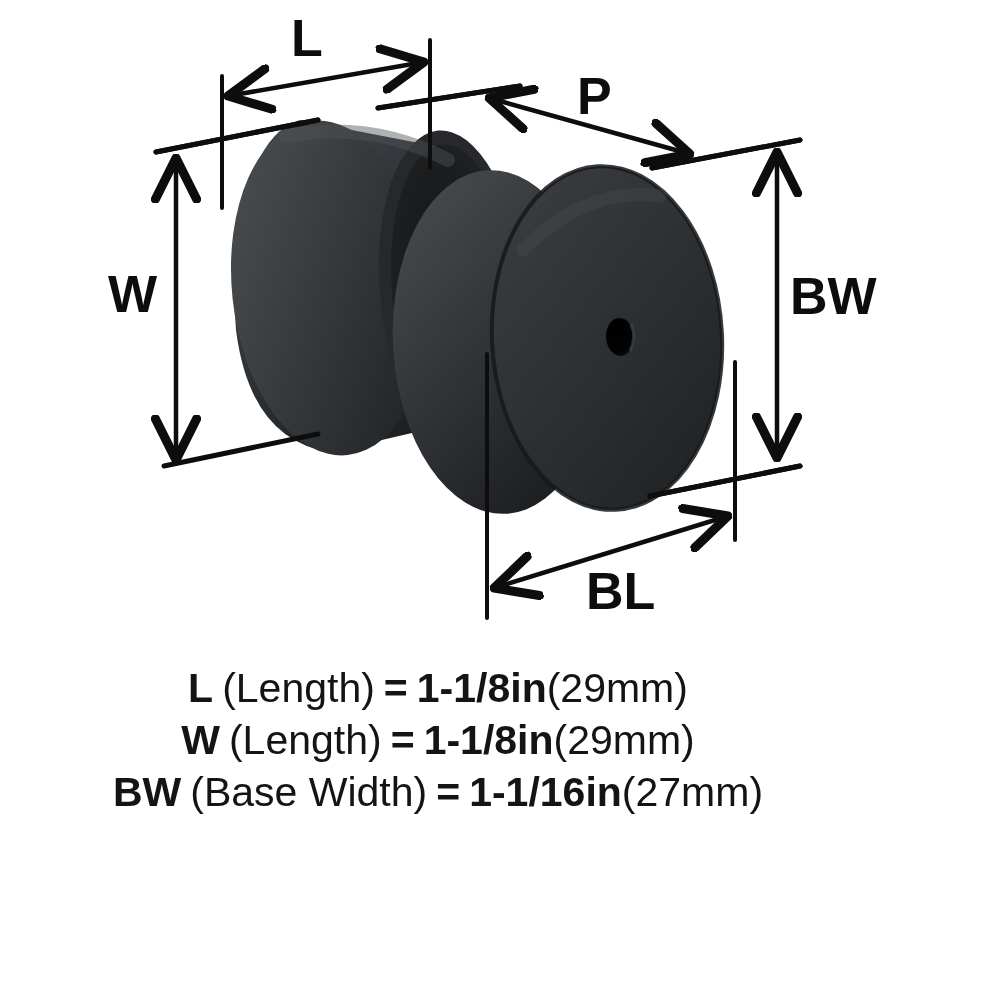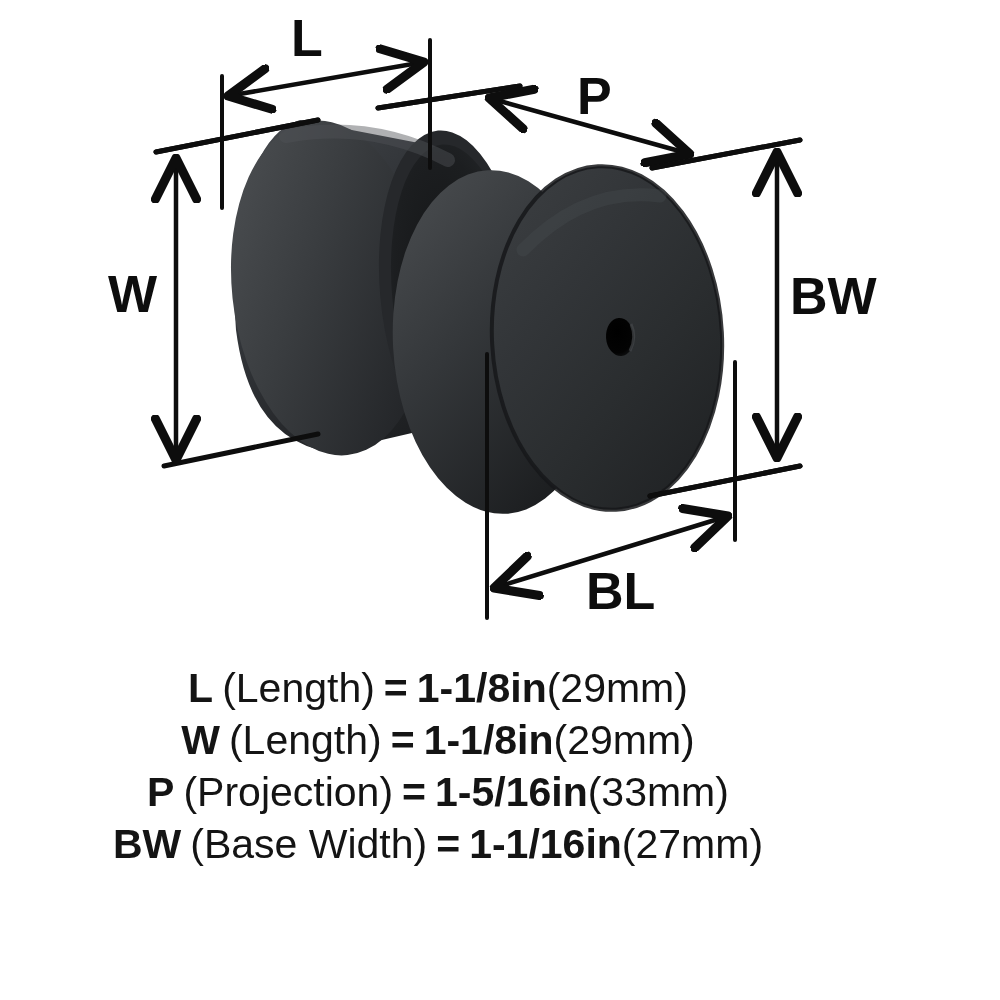--- a/index.html
+++ b/index.html
@@ -180,23 +180,20 @@
   <div id="specs">
 
     <div class="spec-row">
       <span class="b">L</span><span class="sp"></span><span class="r">(Length)</span><span class="sp"></span><span class="b">=</span><span class="sp"></span><span class="b">1-1/8in</span><span class="r">(29mm)</span>
     </div>
 
     <div class="spec-row">
       <span class="b">W</span><span class="sp"></span><span class="r">(Length)</span><span class="sp"></span><span class="b">=</span><span class="sp"></span><span class="b">1-1/8in</span><span class="r">(29mm)</span>
     </div>
 
-    <div class="spec-row">
-      <span class="b">P</span><span class="sp"></span><span class="r">(Projection)</span><span class="sp"></span><span class="b">=</span><span class="sp"></span><span class="b">1-5/16in</span><span class="r">(33mm)</span>
-    </div>
 
 
     <div class="spec-row">
       <span class="b">BW</span><span class="sp"></span><span class="r">(Base Width)</span><span class="sp"></span><span class="b">=</span><span class="sp"></span><span class="b">1-1/16in</span><span class="r">(27mm)</span>
     </div>
 
   </div>
 </div>
 
 </body></html>

